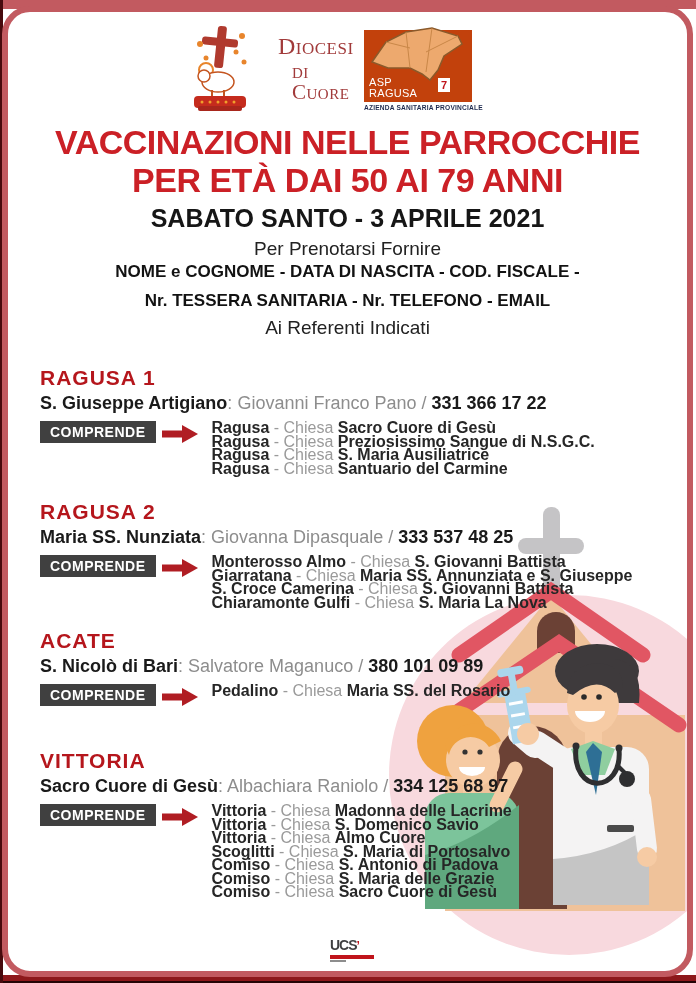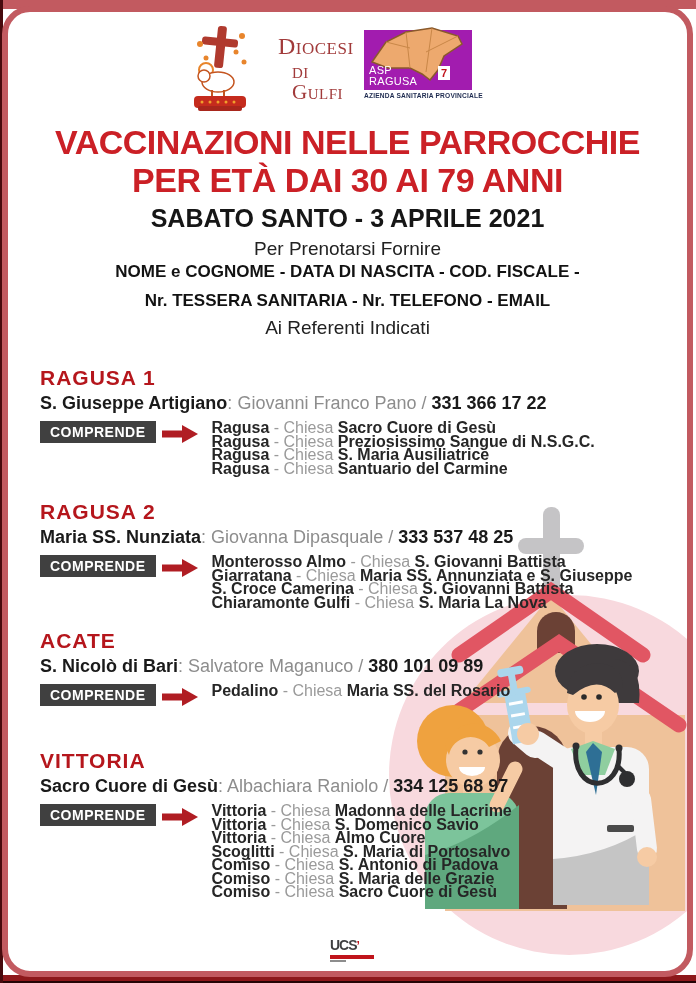--- a/index.html
+++ b/index.html
@@ -15,21 +15,21 @@
         border:6px solid #c25a60;border-radius:28px;overflow:hidden;}
   .card *{box-sizing:border-box;}
 
   
   .logo-diocesi{position:absolute;left:178px;top:6px;width:170px;height:100px;display:flex;align-items:center;gap:20px;}
   .logo-diocesi svg{width:72px;height:92px;flex:none;}
   .dioc-text{color:#a13a3a;font-family:"Liberation Serif","DejaVu Serif",serif;line-height:1;}
   .dioc-text .l1{font-size:24px;letter-spacing:.5px;font-variant:small-caps;display:block;}
   .dioc-text .l2{font-size:21px;letter-spacing:.5px;font-variant:small-caps;display:block;margin:3px 0 0 14px;}
   .logo-asp{position:absolute;left:356px;top:18px;width:112px;}
-  .asp-box{position:relative;width:108px;height:60px;background:#a21caf;}
+  .asp-box{position:relative;width:108px;height:72px;background:#c2410c;}
   .asp-box svg{position:absolute;left:2px;top:-12px;width:104px;height:74px;}
   .asp-words{position:absolute;left:5px;bottom:3px;color:#fff;font-size:11px;line-height:11px;letter-spacing:.3px;}
   .asp-sub{margin-top:2px;font-size:6.6px;font-weight:700;color:#1d2a4f;letter-spacing:.2px;white-space:nowrap;}
   .asp-seven{position:absolute;right:22px;bottom:10px;background:#fff;border:1px solid #fff;color:#c0141b;
              font-size:11px;font-weight:800;padding:0 2px;line-height:12px;}
 
   
   .title{position:absolute;left:0;width:100%;text-align:center;color:#cb2026;
          font-weight:800;font-size:34px;line-height:36px;letter-spacing:-.5px;margin:0;}
   .title.t1{top:112px;} .title.t2{top:150px;}
@@ -159,41 +159,41 @@
         <g fill="#f0a02c">
             <circle cx="16" cy="80" r="1.5"></circle>
             <circle cx="24" cy="80" r="1.5"></circle>
             <circle cx="32" cy="80" r="1.5"></circle>
             <circle cx="40" cy="80" r="1.5"></circle>
             <circle cx="48" cy="80" r="1.5"></circle>
           </g>
       </svg>
       <div class="dioc-text">
         <span class="l1">Diocesi</span>
-        <span class="l2">di Gulfi</span>
+        <span class="l2">di Cuore</span>
       </div>
     </div>
 
     <div class="logo-asp">
       <div class="asp-box">
         <svg viewBox="0 0 104 74">
           <path d="M6 44 L20 24 L40 14 L66 10 L92 18 L96 26 L78 38 L72 52 L64 62 L56 56 L44 50 L22 50 Z" fill="#eda96e" stroke="#8a5a2b" stroke-width="1.5"></path>
           <path d="M40 14 L44 50 M66 10 L60 54 M20 24 L44 30 M92 18 L60 34" stroke="#c98748" stroke-width="1" fill="none"></path>
         </svg>
         <div class="asp-words">
           <div>ASP</div>
           <div>RAGUSA</div>
         </div>
         <div class="asp-seven">7</div>
       </div>
       <div class="asp-sub">AZIENDA SANITARIA PROVINCIALE</div>
     </div>
 
     <h1 class="title t1">VACCINAZIONI NELLE PARROCCHIE</h1>
-    <h1 class="title t2">PER ETÀ DAI 30 AI 79 ANNI</h1>
+    <h1 class="title t2">PER ETÀ DAI 50 AI 79 ANNI</h1>
     <p class="dateline">SABATO SANTO - 3 APRILE 2021</p>
     <p class="intro i1">Per Prenotarsi Fornire</p>
     <p class="req r1">NOME e COGNOME - DATA DI NASCITA - COD. FISCALE -</p>
     <p class="req r2">Nr. TESSERA SANITARIA - Nr. TELEFONO - EMAIL</p>
     <p class="intro i2">Ai Referenti Indicati</p>
 
     <div class="zones" id="zones">
   <section class="zone">
     <h2 class="zone-name">RAGUSA  1</h2>
     <p class="zone-contact"><span class="parish">S. Giuseppe Artigiano</span><span class="csep">: </span><span class="referent">Giovanni Franco Pano</span><span class="slash"> / </span><span class="phone">331 366 17 22</span></p>

